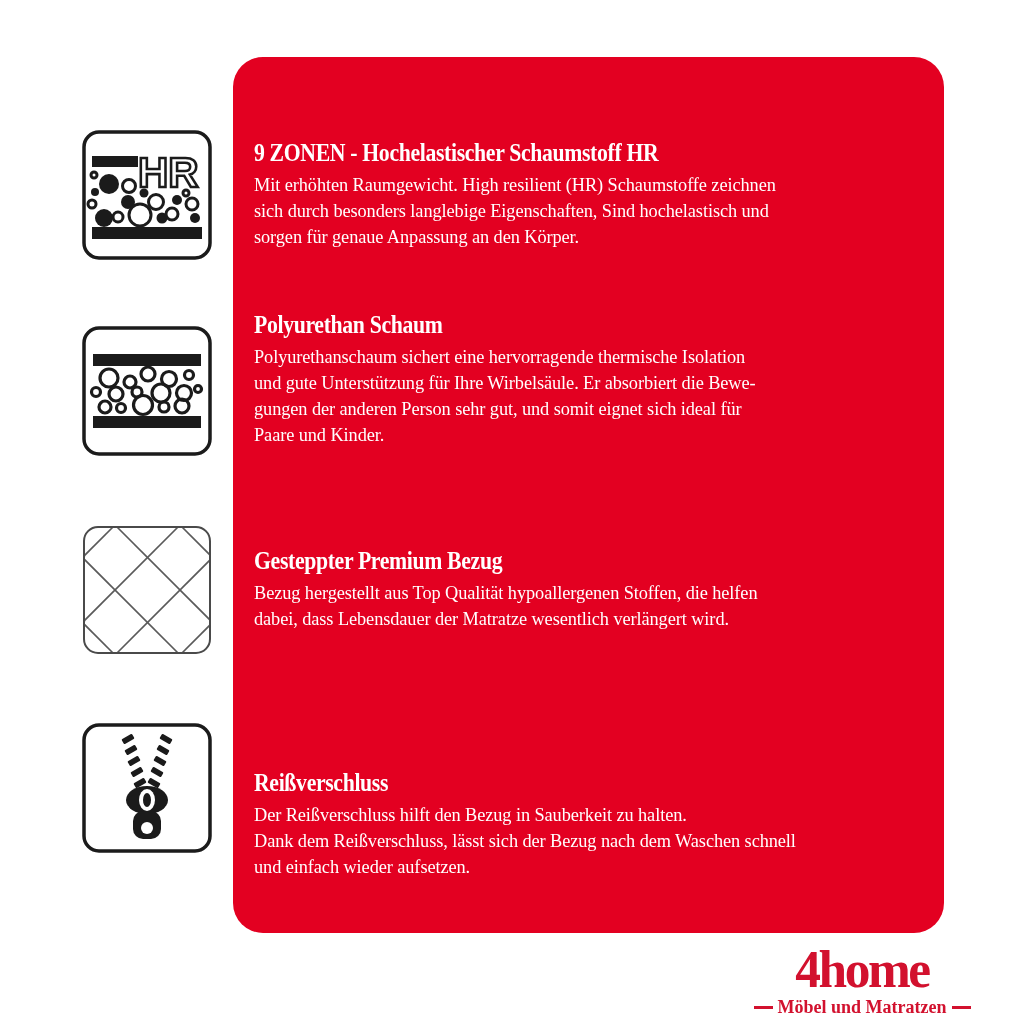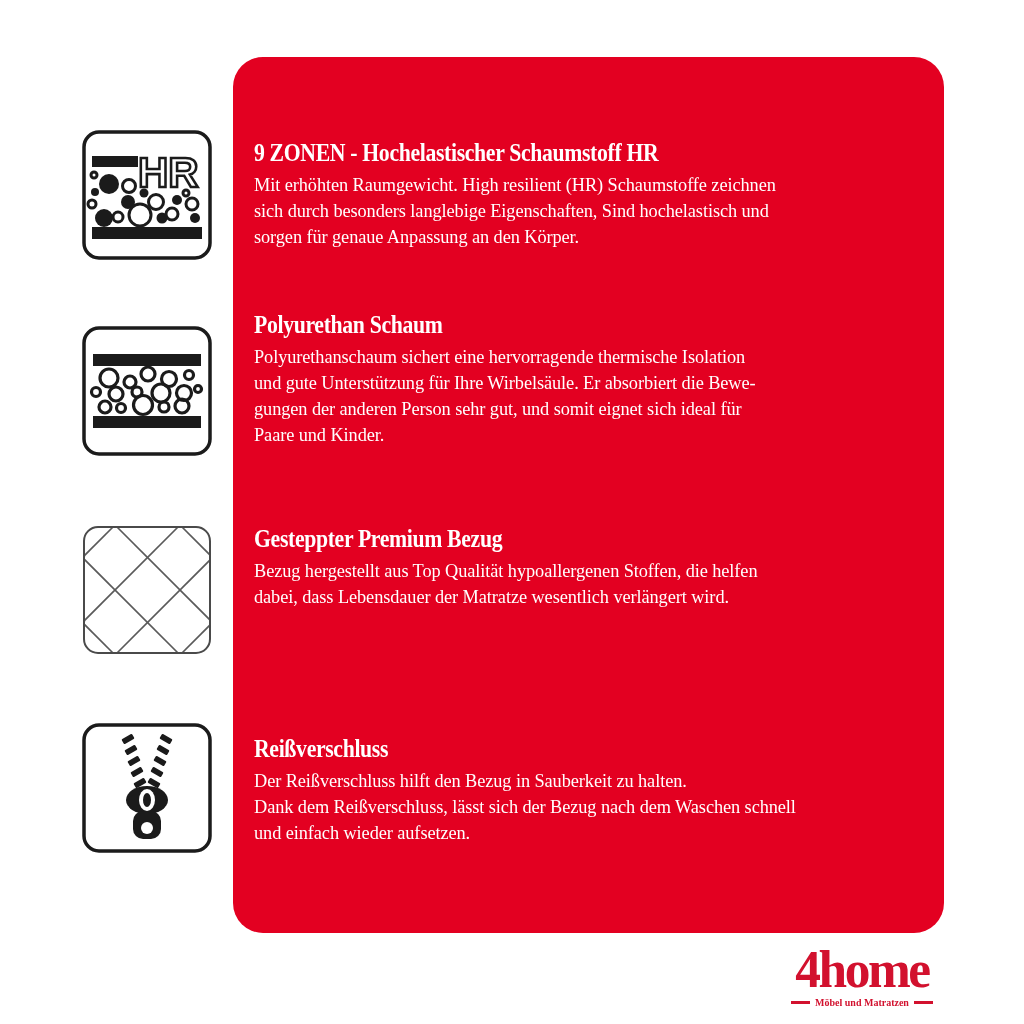--- a/index.html
+++ b/index.html
@@ -31,21 +31,21 @@
   }
   .logo-word{
     font-size:53px;font-weight:700;line-height:50px;letter-spacing:-2.5px;
     transform:scaleX(0.97);transform-origin:50% 50%;
   }
   .logo-tagline-row{
     display:flex;align-items:center;justify-content:center;gap:5px;margin-top:3px;
   }
   .tagline-rule{flex:0 0 19px;height:2.5px;background:#d2112e;}
   .logo-tagline{
-    font-size:10px;font-weight:700;letter-spacing:0px;white-space:nowrap;
+    font-size:18px;font-weight:700;letter-spacing:0px;white-space:nowrap;
   }
 </style>
 </head>
 <body>
 
 <svg width="0" height="0" style="position:absolute" aria-hidden="true">
   <defs>
     <symbol id="hr-foam-icon" viewBox="0 0 130 130">
       <rect x="2" y="2" width="126" height="126" rx="15" fill="#ffffff" stroke="#1b1b1b" stroke-width="3.5"></rect>
       <rect x="10" y="26" width="46" height="11" fill="#1b1b1b"></rect>
@@ -185,31 +185,31 @@
         <p class="feature-body">Polyurethanschaum sichert eine hervorragende thermische Isolation
 und gute Unterstützung für Ihre Wirbelsäule. Er absorbiert die Bewe-
 gungen der anderen Person sehr gut, und somit eignet sich ideal für
 Paare und Kinder.</p>
       </div>
       <div class="icon-box" style="top: 525px;">
         <svg>
           <use href="#quilted-fabric-icon"></use>
         </svg>
       </div>
-      <div class="feature-text" style="top: 524px;">
+      <div class="feature-text" style="top: 546px;">
         <h2 class="feature-title">Gesteppter Premium Bezug</h2>
         <p class="feature-body">Bezug hergestellt aus Top Qualität hypoallergenen Stoffen, die helfen
 dabei, dass Lebensdauer der Matratze wesentlich verlängert wird.</p>
       </div>
       <div class="icon-box" style="top: 723px;">
         <svg>
           <use href="#zipper-icon"></use>
         </svg>
       </div>
-      <div class="feature-text" style="top: 734px;">
+      <div class="feature-text" style="top: 768px;">
         <h2 class="feature-title">Reißverschluss</h2>
         <p class="feature-body">Der Reißverschluss hilft den Bezug in Sauberkeit zu halten.
 Dank dem Reißverschluss, lässt sich der Bezug nach dem Waschen schnell
 und einfach wieder aufsetzen.</p>
       </div>
     </div>
   <div class="logo" style="color: rgb(210, 17, 46); text-align: center;">
     <div class="logo-word" style="color: rgb(210, 17, 46);">4home</div>
     <div class="logo-tagline-row">
       <span class="tagline-rule" style="background: rgb(210, 17, 46);"></span>

